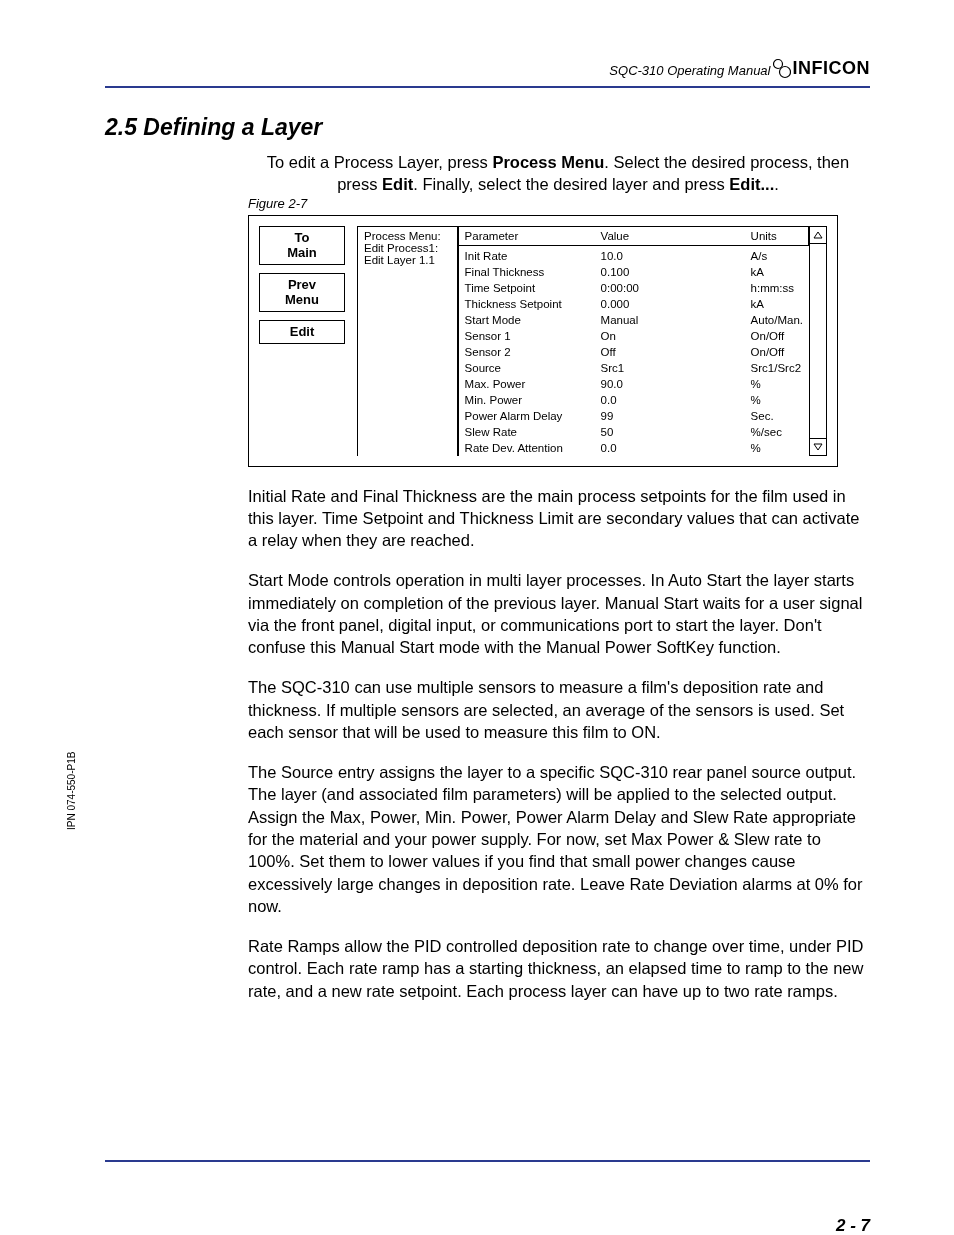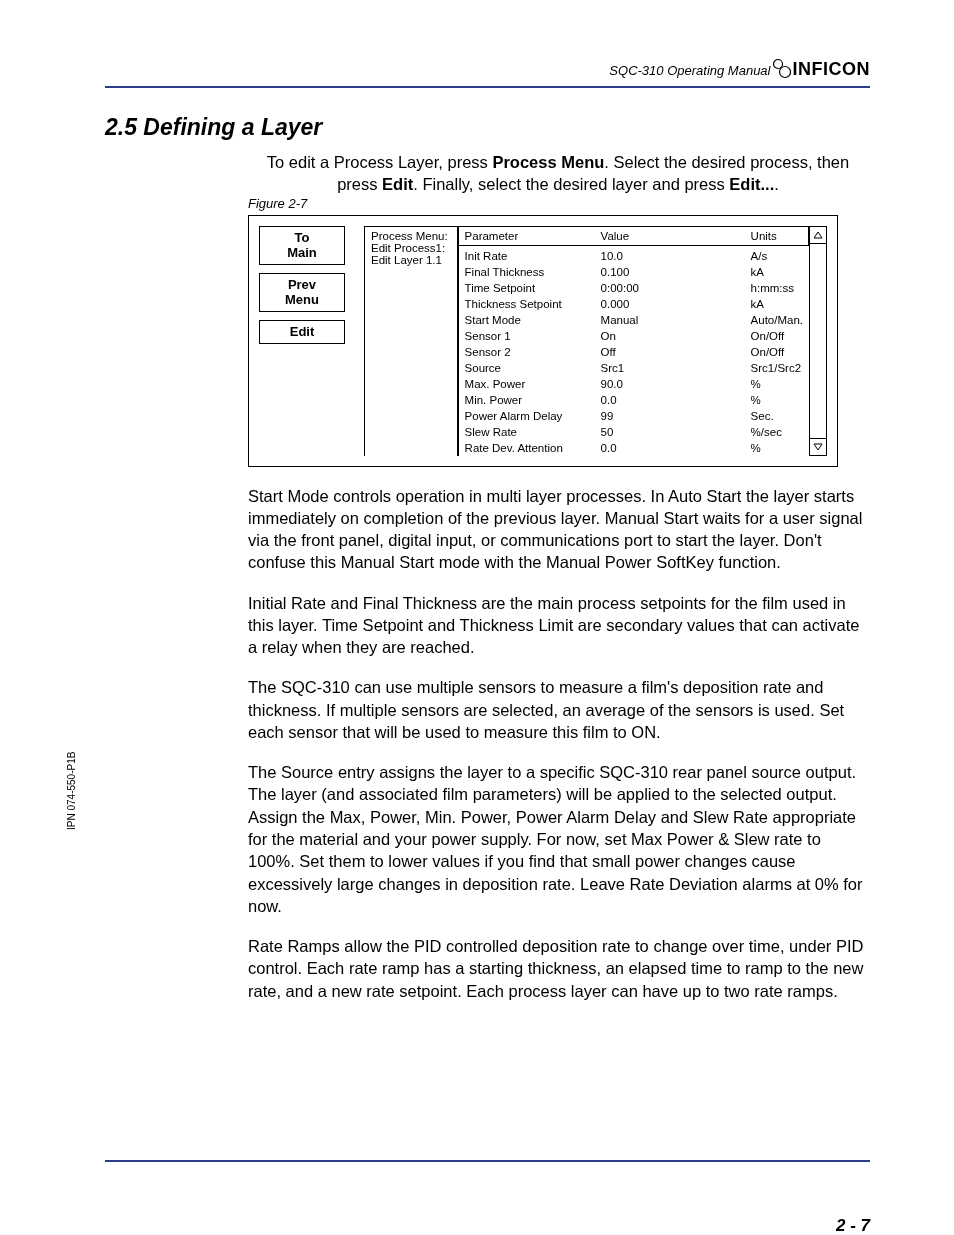--- a/index.html
+++ b/index.html
@@ -24,21 +24,20 @@
     gap: 2px;
   }
   .manual-title {
     font-size: 13px;
     font-style: italic;
     color: #000;
     padding-bottom: 2px;
   }
   .logo {
     display: flex;
-    align-items: center;
     gap: 2px;
   }
   .logo-dots {
     width: 18px;
     height: 22px;
     position: relative;
   }
   .logo-text {
     font-weight: bold;
     font-size: 18px;
@@ -68,21 +67,21 @@
   .fig-caption {
     font-size: 13px;
     font-style: italic;
   }
   .screenshot {
     border: 1px solid #000;
     margin-top: 4px;
     width: 590px;
     display: flex;
     padding: 10px;
-    gap: 19px;
+    gap: 12px;
     font-size: 12px;
   }
   .softkeys {
     display: flex;
     flex-direction: column;
     gap: 8px;
     width: 86px;
   }
   .softkey {
     border: 1px solid #000;
@@ -294,22 +293,22 @@
             <div class="scroll-btn bot">
               <svg width="10" height="8" viewBox="0 0 10 8">
                   <path d="M1 1 L9 1 L5 7 Z" fill="none" stroke="#000"></path>
                 </svg>
             </div>
           </div>
         </div>
       </div>
     </div>
 
+    <p class="para">Initial Rate and Final Thickness are the main process setpoints for the film used in this layer. Time Setpoint and Thickness Limit are secondary values that can activate a relay when they are reached.</p>
     <p class="para">Start Mode controls operation in multi layer processes. In Auto Start the layer starts immediately on completion of the previous layer. Manual Start waits for a user signal via the front panel, digital input, or communications port to start the layer. Don't confuse this Manual Start mode with the Manual Power SoftKey function.</p>
-    <p class="para">Initial Rate and Final Thickness are the main process setpoints for the film used in this layer. Time Setpoint and Thickness Limit are secondary values that can activate a relay when they are reached.</p>
     <p class="para">The SQC-310 can use multiple sensors to measure a film's deposition rate and thickness. If multiple sensors are selected, an average of the sensors is used. Set each sensor that will be used to measure this film to ON.</p>
     <p class="para">The Source entry assigns the layer to a specific SQC-310 rear panel source output. The layer (and associated film parameters) will be applied to the selected output. Assign the Max, Power, Min. Power, Power Alarm Delay and Slew Rate appropriate for the material and your power supply. For now, set Max Power &amp; Slew rate to 100%. Set them to lower values if you find that small power changes cause excessively large changes in deposition rate. Leave Rate Deviation alarms at 0% for now.</p>
     <p class="para">Rate Ramps allow the PID controlled deposition rate to change over time, under PID control. Each rate ramp has a starting thickness, an elapsed time to ramp to the new rate, and a new rate setpoint. Each process layer can have up to two rate ramps.</p>
   </div>
 </div>
 
 <div class="side-text">IPN 074-550-P1B</div>
 <hr class="footer-hr">
 <div class="page-num">2 - 7</div>
 

